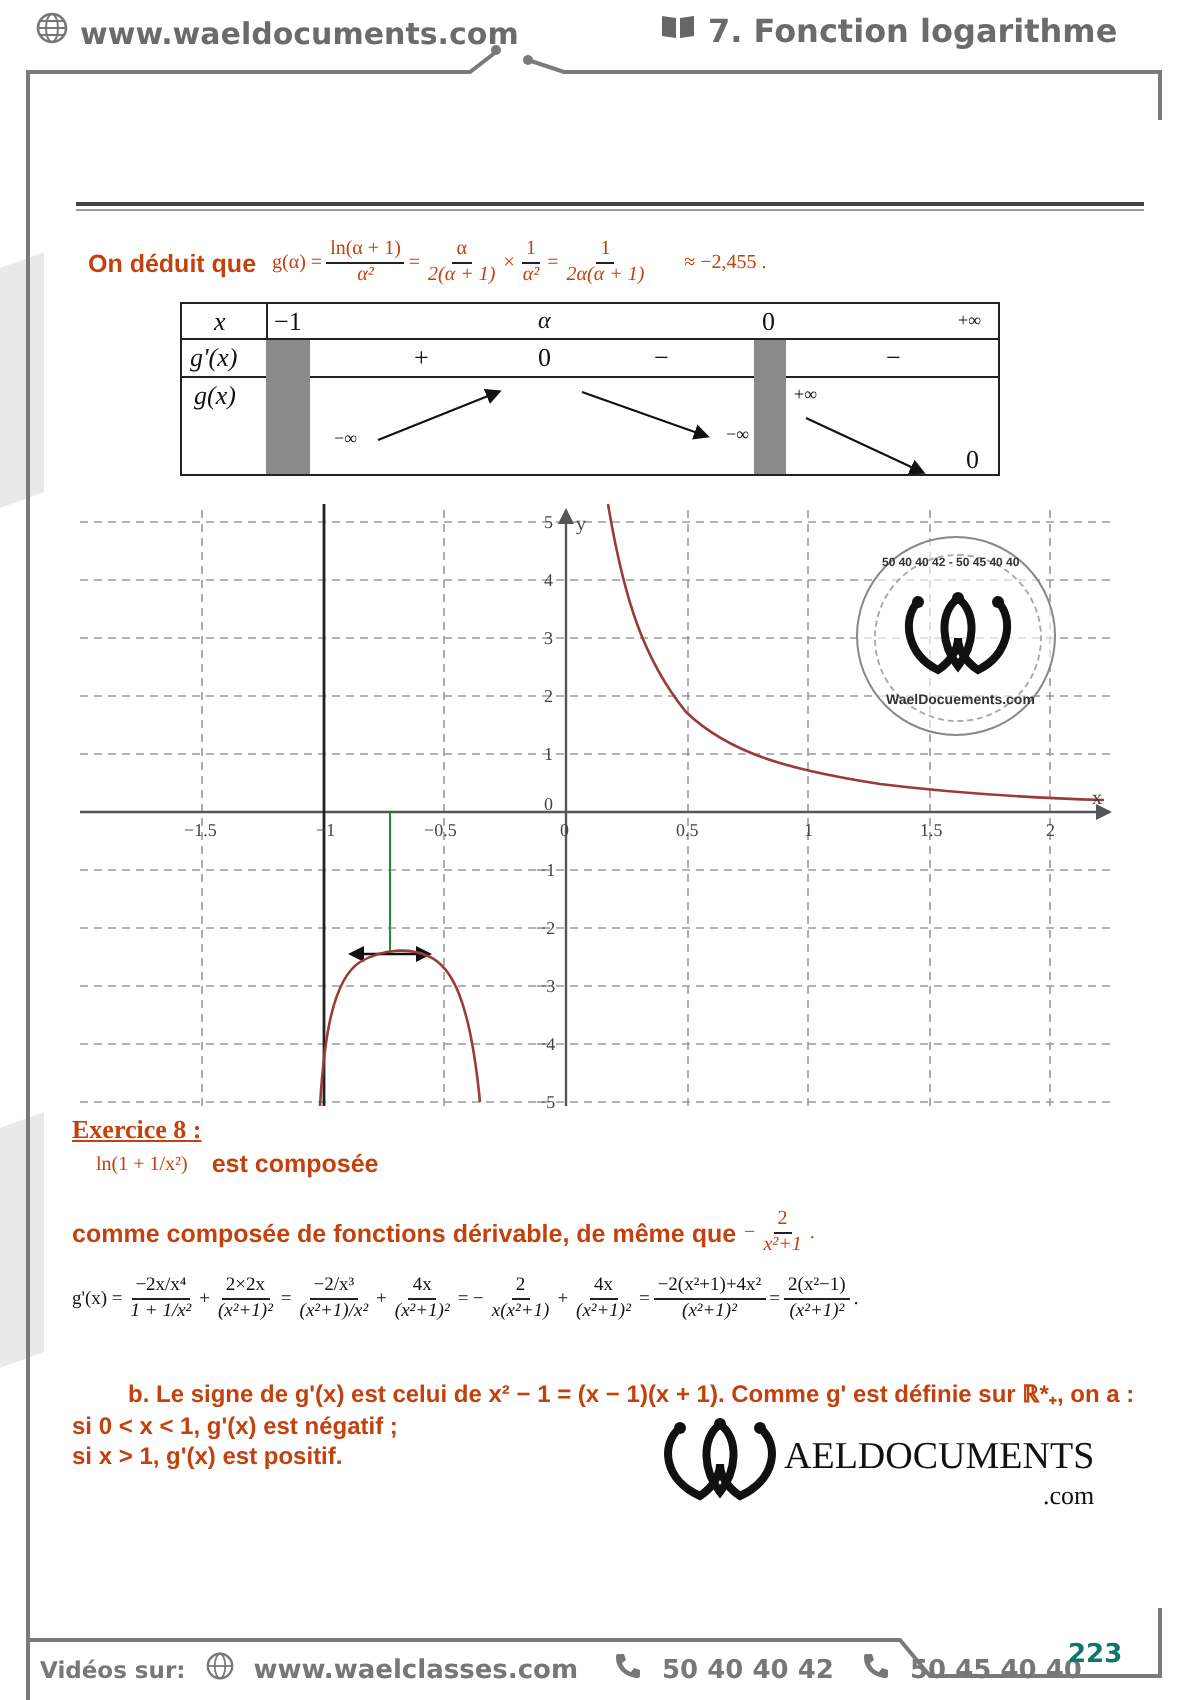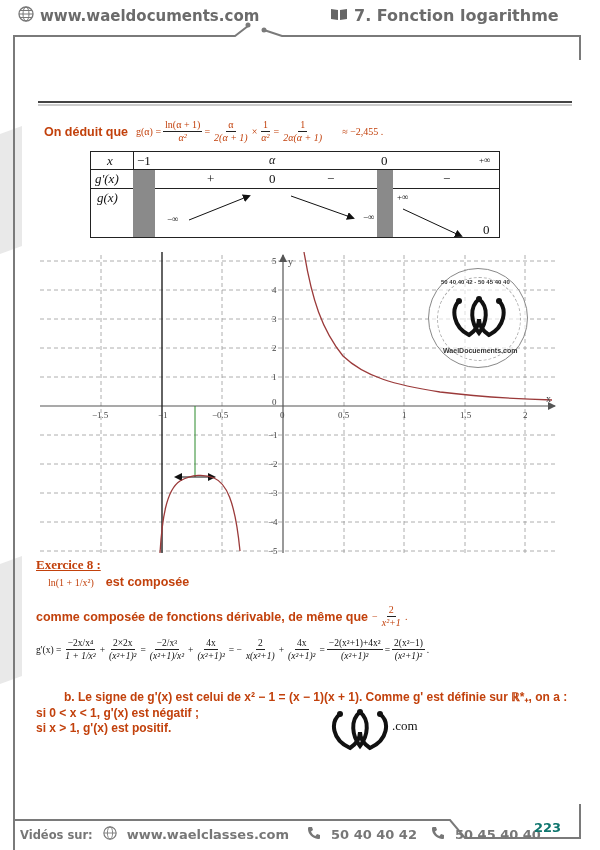--- a/index.html
+++ b/index.html
@@ -263,20 +263,21 @@
 
 <div class="abs" style="left:330px;top:708px;display:flex;align-items:flex-start;">
   <svg width="60" height="44" viewBox="0 0 60 44">
     <path d="M10,6 C0,14 2,32 20,40 C26,36 30,30 30,24 C30,30 34,36 40,40 C58,32 60,14 50,6" fill="none" stroke="#111" stroke-width="4"></path>
     <path d="M30,4 C20,12 22,28 30,38 C38,28 40,12 30,4" fill="none" stroke="#111" stroke-width="4"></path>
     <circle cx="10" cy="6" r="3" fill="#111"></circle>
       <circle cx="30" cy="4" r="3" fill="#111"></circle>
       <circle cx="50" cy="6" r="3" fill="#111"></circle>
   </svg>
   <div style="display:flex;flex-direction:column;align-items:flex-end;margin-left:2px;margin-top:10px;">
+    <span style="font-family:'Liberation Serif',serif;font-size:19px;color:#111;">AELDOCUMENTS</span>
     <span style="font-family:'Liberation Serif',serif;font-size:13px;color:#111;">.com</span>
   </div>
 </div>
 
 <div class="abs" style="left:20px;top:826px;display:flex;align-items:center;gap:10px;font-family:'DejaVu Sans',sans-serif;font-weight:bold;color:#777;font-size:13px;white-space:nowrap;">
   <span style="font-size:11.5px;">Vidéos sur:</span>
   <span>
     <svg width="14" height="14" viewBox="0 0 16 16">
         <circle cx="8" cy="8" r="7" fill="none" stroke="#777" stroke-width="1.3"></circle>
         <ellipse cx="8" cy="8" rx="3" ry="7" fill="none" stroke="#777"></ellipse>

